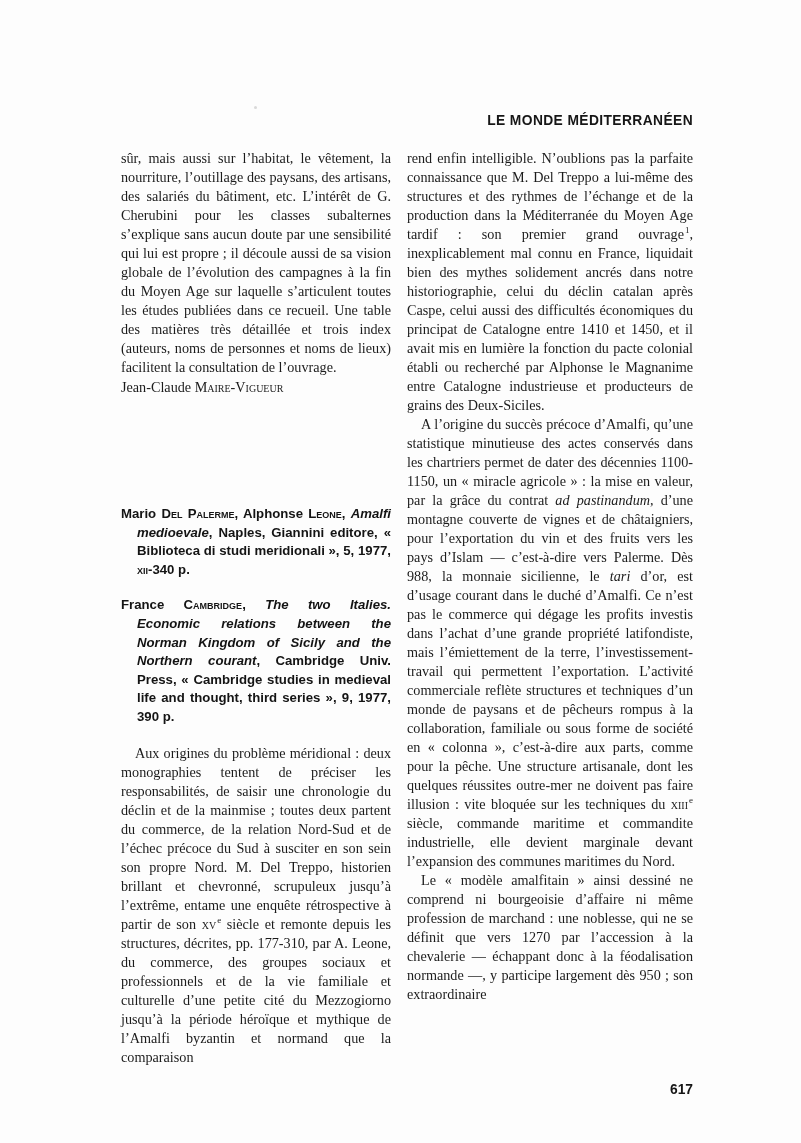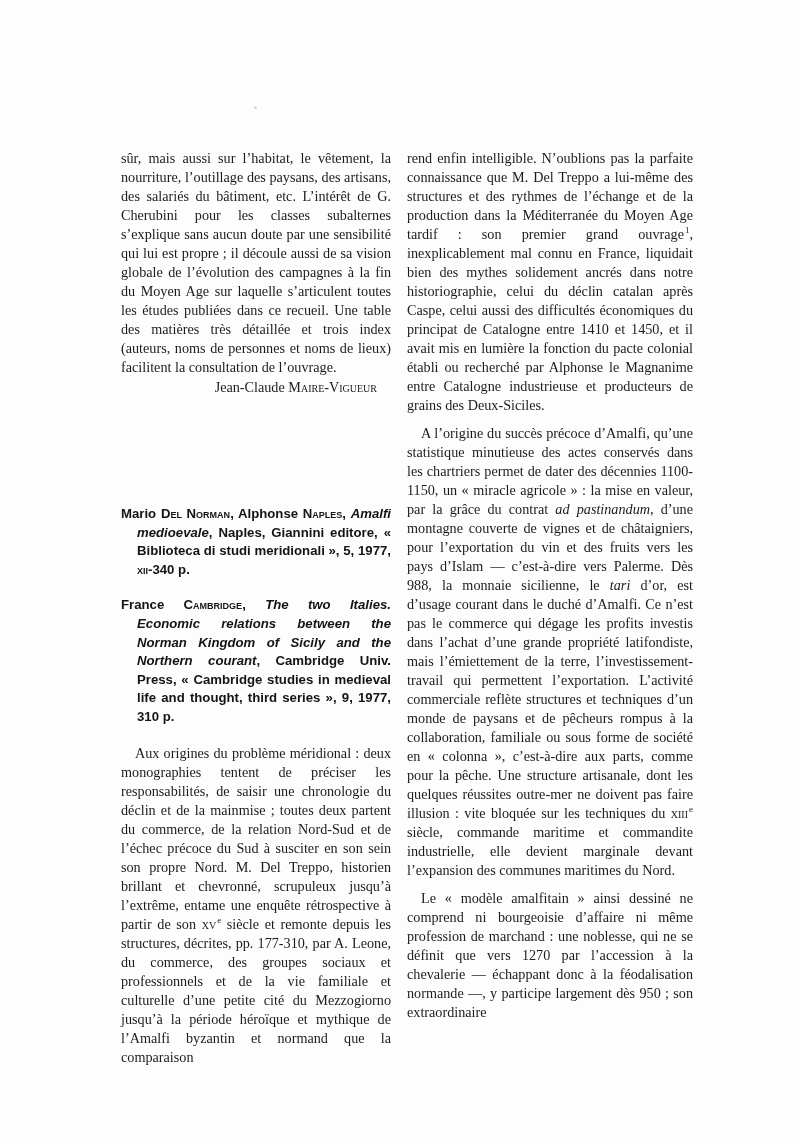--- a/index.html
+++ b/index.html
@@ -19,23 +19,23 @@
   .content {
     position:absolute; top:149px; left:121px; width:572px;
   }
   .columns { display:flex; gap:16px; }
   .col-left  { width:270px; }
   .col-right { width:286px; }
   p {
     margin:0; text-align:justify; font-size:14.2px; line-height:19px;
     hyphens:auto; -webkit-hyphens:auto;
   }
-  .indent { text-indent:14px;margin-top:9px; }
+  .indent { text-indent:14px; }
   .signature {
-    margin:1px 0 7px 0; text-align:right; padding-right:14px;
+    margin:1px 0 7px 0; padding-right:14px;
     font-size:14.2px; line-height:19px;
   }
   .sc { font-variant:small-caps; }
   .it { font-style:italic; }
   sup.fn, sup.cent {
     font-size:9px; vertical-align:super; line-height:0; margin-left:1px;
   }
   .bibs { margin-top:108px; }
   .bib {
     font-family:"Liberation Sans", sans-serif; font-weight:700;
@@ -54,41 +54,43 @@
     position:absolute; top:106px; left:254px; width:3px; height:3px;
     border-radius:50%; background:#d9d9d9;
   }
 </style>
 </head>
 <body>
 
 <div class="page">
   <div class="speck"></div>
 
+  <div class="running-head">LE MONDE MÉDITERRANÉEN</div>
 
   <div class="content">
     <div class="columns">
 
       <div class="col-left">
         <p>sûr, mais aussi sur l’habitat, le vêtement, la nourriture, l’outillage des paysans, des artisans, des salariés du bâtiment, etc. L’intérêt de G. Cherubini pour les classes subalternes s’explique sans aucun doute par une sensibilité qui lui est propre ; il découle aussi de sa vision globale de l’évolution des campagnes à la fin du Moyen Age sur laquelle s’articulent toutes les études publiées dans ce recueil. Une table des matières très détaillée et trois index (auteurs, noms de personnes et noms de lieux) facilitent la consultation de l’ouvrage.</p>
 
         <p class="signature"><span>Jean-Claude </span><span class="sc">Maire-Vigueur</span></p>
 
         <div class="bibs">
-          <p class="bib"><span>Mario </span><span class="sc">Del Norman</span><span>, Alphonse </span><span class="sc">Naples</span><span>, </span><span class="it">Amalfi medioevale</span><span>, Naples, Giannini editore, « Biblioteca di studi meridionali », 5, 1977, </span><span class="sc">xii</span><span>-340 p.</span></p>
+          <p class="bib"><span>Mario </span><span class="sc">Del Palerme</span><span>, Alphonse </span><span class="sc">Leone</span><span>, </span><span class="it">Amalfi medioevale</span><span>, Naples, Giannini editore, « Biblioteca di studi meridionali », 5, 1977, </span><span class="sc">xii</span><span>-340 p.</span></p>
 
-          <p class="bib"><span>France </span><span class="sc">Cambridge</span><span>, </span><span class="it">The two Italies. Economic relations between the Norman Kingdom of Sicily and the Northern courant</span><span>, Cambridge Univ. Press, « Cambridge studies in medieval life and thought, third series », 9, 1977, 310 p.</span></p>
+          <p class="bib"><span>France </span><span class="sc">Cambridge</span><span>, </span><span class="it">The two Italies. Economic relations between the Norman Kingdom of Sicily and the Northern courant</span><span>, Cambridge Univ. Press, « Cambridge studies in medieval life and thought, third series », 9, 1977, 390 p.</span></p>
         </div>
 
         <p class="indent after-bibs"><span>Aux origines du problème méridional : deux monographies tentent de préciser les responsabilités, de saisir une chronologie du déclin et de la mainmise ; toutes deux partent du commerce, de la relation Nord-Sud et de l’échec précoce du Sud à susciter en son sein son propre Nord. M. Del Treppo, historien brillant et chevronné, scrupuleux jusqu’à l’extrême, entame une enquête rétrospective à partir de son </span><span class="sc">xv</span><sup class="cent">e</sup><span> siècle et remonte depuis les structures, décrites, pp. 177-310, par A. Leone, du commerce, des groupes sociaux et professionnels et de la vie familiale et culturelle d’une petite cité du Mezzogiorno jusqu’à la période héroïque et mythique de l’Amalfi byzantin et normand que la comparaison</span></p>
       </div>
 
       <div class="col-right">
         <p><span>rend enfin intelligible. N’oublions pas la parfaite connaissance que M. Del Treppo a lui-même des structures et des rythmes de l’échange et de la production dans la Méditerranée du Moyen Age tardif : son premier grand ouvrage</span><sup class="fn">1</sup><span>, inexplicablement mal connu en France, liquidait bien des mythes solidement ancrés dans notre historiographie, celui du déclin catalan après Caspe, celui aussi des difficultés économiques du principat de Catalogne entre 1410 et 1450, et il avait mis en lumière la fonction du pacte colonial établi ou recherché par Alphonse le Magnanime entre Catalogne industrieuse et producteurs de grains des Deux-Siciles.</span></p>
 
         <p class="indent"><span>A l’origine du succès précoce d’Amalfi, qu’une statistique minutieuse des actes conservés dans les chartriers permet de dater des décennies 1100-1150, un « miracle agricole » : la mise en valeur, par la grâce du contrat </span><span class="it">ad pastinandum</span><span>, d’une montagne couverte de vignes et de châtaigniers, pour l’exportation du vin et des fruits vers les pays d’Islam — c’est-à-dire vers Palerme. Dès 988, la monnaie sicilienne, le </span><span class="it">tari</span><span> d’or, est d’usage courant dans le duché d’Amalfi. Ce n’est pas le commerce qui dégage les profits investis dans l’achat d’une grande propriété latifondiste, mais l’émiettement de la terre, l’investissement-travail qui permettent l’exportation. L’activité commerciale reflète structures et techniques d’un monde de paysans et de pêcheurs rompus à la collaboration, familiale ou sous forme de société en « colonna », c’est-à-dire aux parts, comme pour la pêche. Une structure artisanale, dont les quelques réussites outre-mer ne doivent pas faire illusion : vite bloquée sur les techniques du </span><span class="sc">xiii</span><sup class="cent">e</sup><span> siècle, commande maritime et commandite industrielle, elle devient marginale devant l’expansion des communes maritimes du Nord.</span></p>
 
         <p class="indent">Le « modèle amalfitain » ainsi dessiné ne comprend ni bourgeoisie d’affaire ni même profession de marchand : une noblesse, qui ne se définit que vers 1270 par l’accession à la chevalerie — échappant donc à la féodalisation normande —, y participe largement dès 950 ; son extraordinaire</p>
       </div>
     </div>
 
+    <div class="page-number">617</div>
   </div>
 </div>
 
 </body></html>

